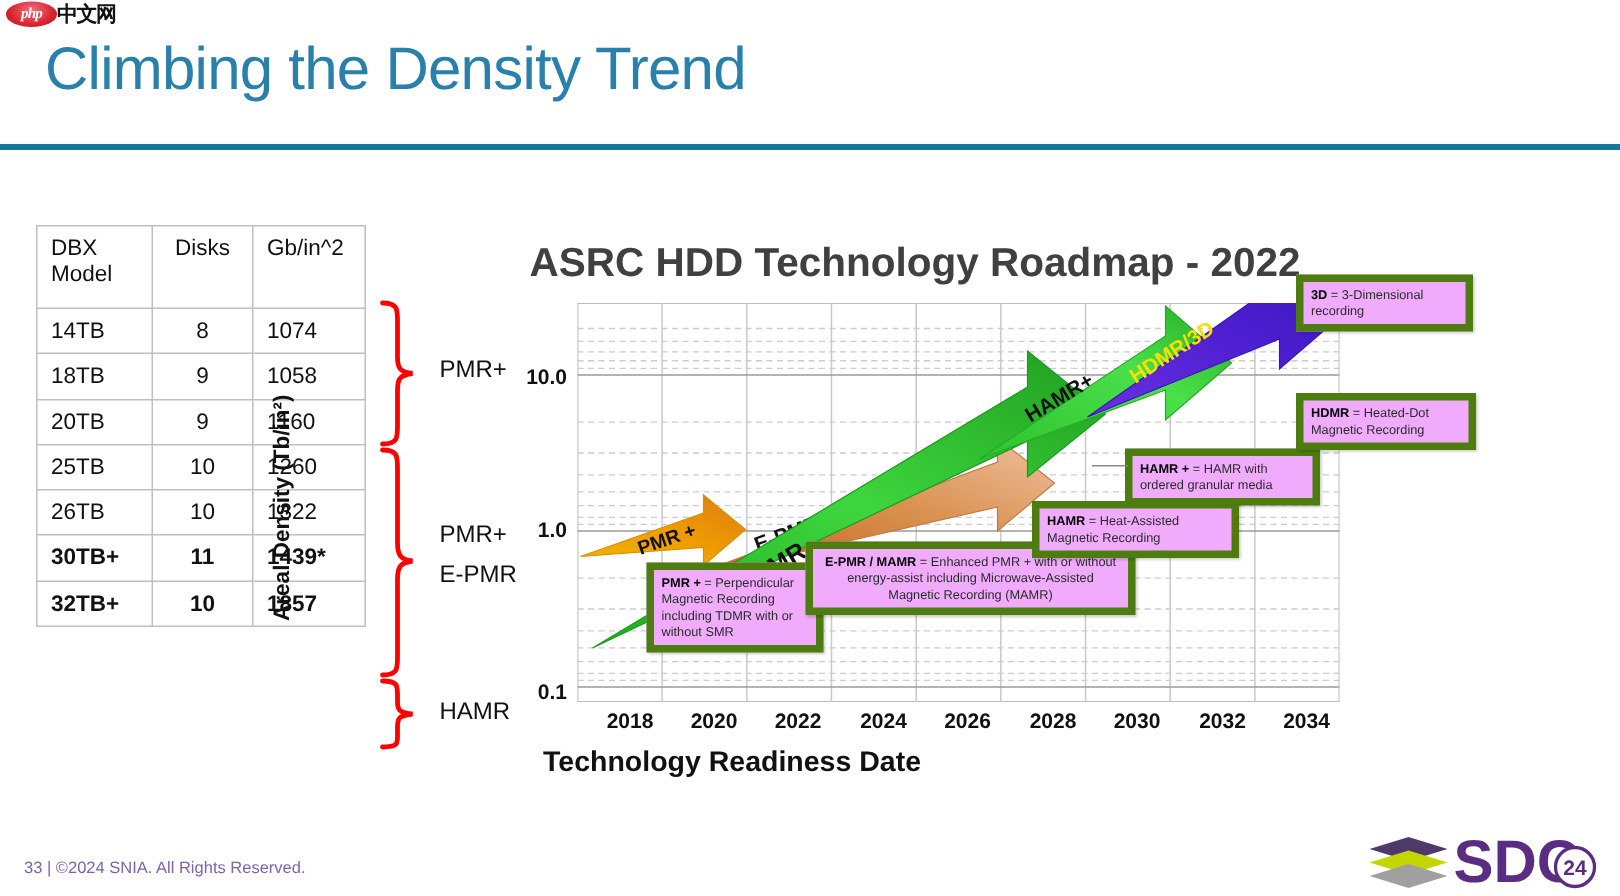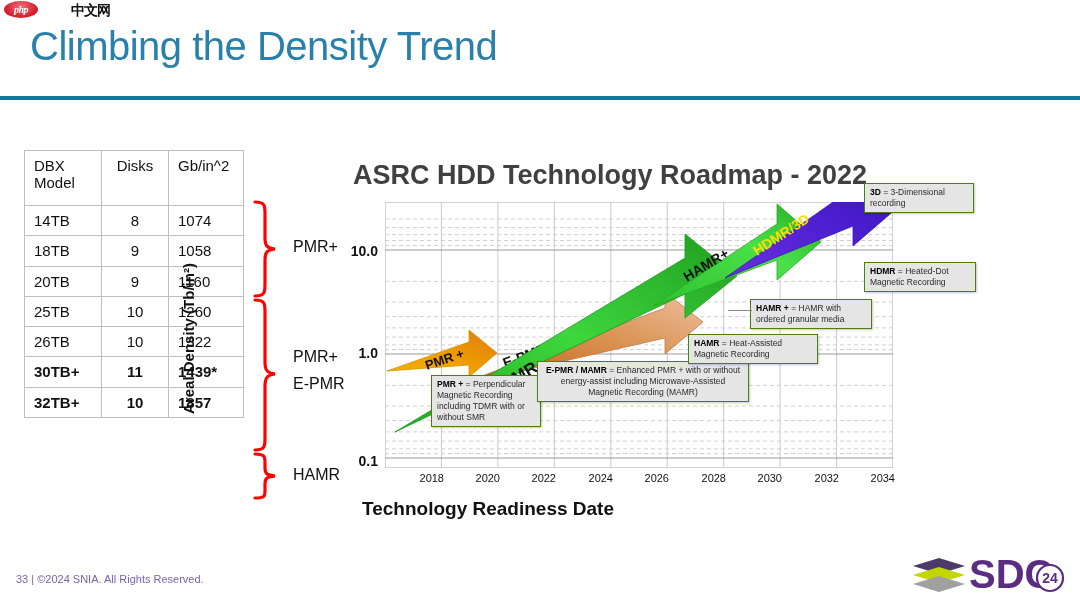--- a/index.html
+++ b/index.html
@@ -12,21 +12,21 @@
   
   .wm{position:absolute;left:4px;top:1px;display:flex;align-items:center;gap:0;}
   .wm-php{
     width:34px;height:17px;border-radius:50%;
     background:radial-gradient(ellipse at 50% 35%,#f07080 0%,#d8242f 60%,#b01820 100%);
     color:#fff;font-size:10px;font-weight:bold;font-style:italic;
     display:flex;align-items:center;justify-content:center;letter-spacing:-0.5px;
     font-family:"Liberation Serif",serif;
   }
   .wm-cn{font-size:14px;font-weight:bold;color:#111;letter-spacing:-1px;
-         font-family:"DejaVu Sans",sans-serif;line-height:1;margin-left:33px;}
+         font-family:"DejaVu Sans",sans-serif;line-height:1;}
   
   .title{
     position:absolute;left:30px;top:24px;
     font-size:40px;color:#2880ab;letter-spacing:-0.5px;
     font-family:"Liberation Sans",sans-serif;font-weight:400;
   }
   .rule{position:absolute;left:0;top:96px;width:1080px;height:4px;background:#17769c;}
   
   .tbl{position:absolute;left:24px;top:150px;border-collapse:collapse;}
   .tbl td{
@@ -52,27 +52,27 @@
     position:absolute;left:0px;top:10px;width:560px;text-align:center;
     font-size:27px;font-weight:bold;color:#404040;
     font-family:"Liberation Sans",sans-serif;
   }
   .ylabel{
     position:absolute;left:-292px;top:180px;width:300px;text-align:center;
     transform:rotate(-90deg);
     font-size:15px;font-weight:bold;color:#111;
   }
   .ytick{position:absolute;font-size:14px;font-weight:bold;color:#111;text-align:right;width:46px;}
-  .xtick{position:absolute;font-size:11px;font-weight:normal;color:#111;text-align:right;width:48px;}
+  .xtick{position:absolute;font-size:14px;font-weight:bold;color:#111;text-align:center;width:48px;}
   .xlabel{
     position:absolute;left:32px;top:348px;width:520px;text-align:left;
     font-size:19px;font-weight:bold;color:#111;
   }
   .callout{
-    position:absolute;background:#e5e5e5;border:1px solid #4d7c0f;
+    position:absolute;background:#f0abfc;border:5px solid #4d7c0f;
     box-shadow:1px 1px 2px rgba(0,0,0,0.22);
     font-size:8.5px;color:#2a2a2a;line-height:1.28;padding:3px 5px;
     font-family:"Liberation Sans",sans-serif;
   }
   .callout b{color:#000;}
   .leader{position:absolute;background:#8a8a8a;height:1px;}
   
   .foot{position:absolute;left:16px;top:573px;font-size:11px;color:#7c63ad;}
   .sdc{position:absolute;left:905px;top:550px;}
 </style>

